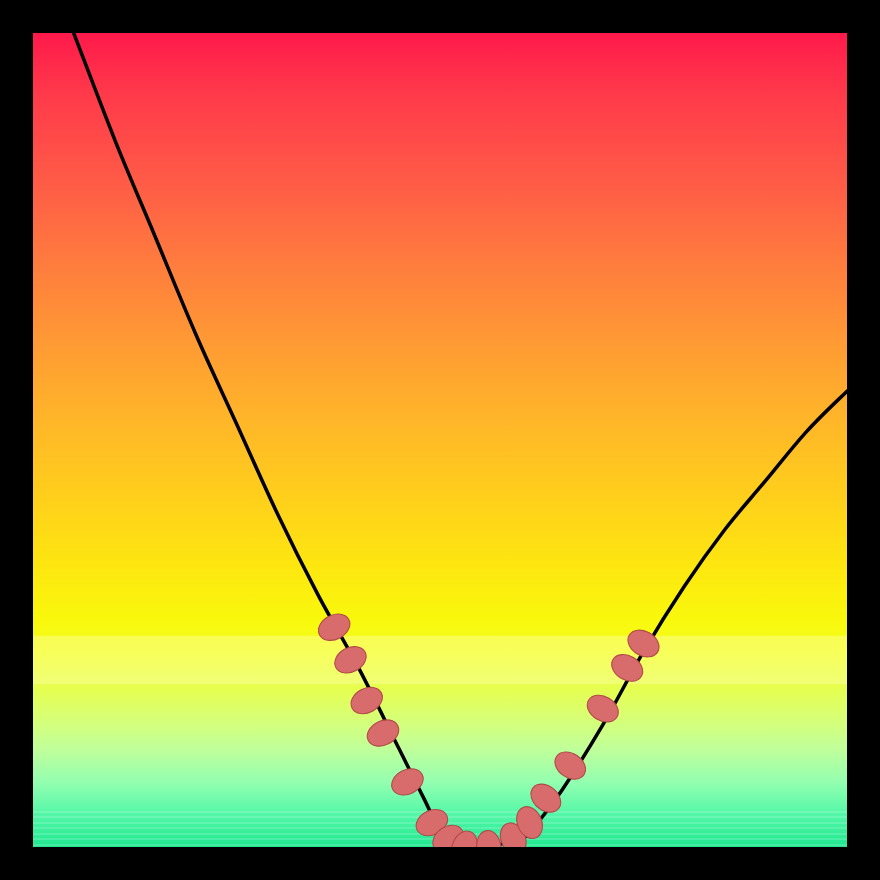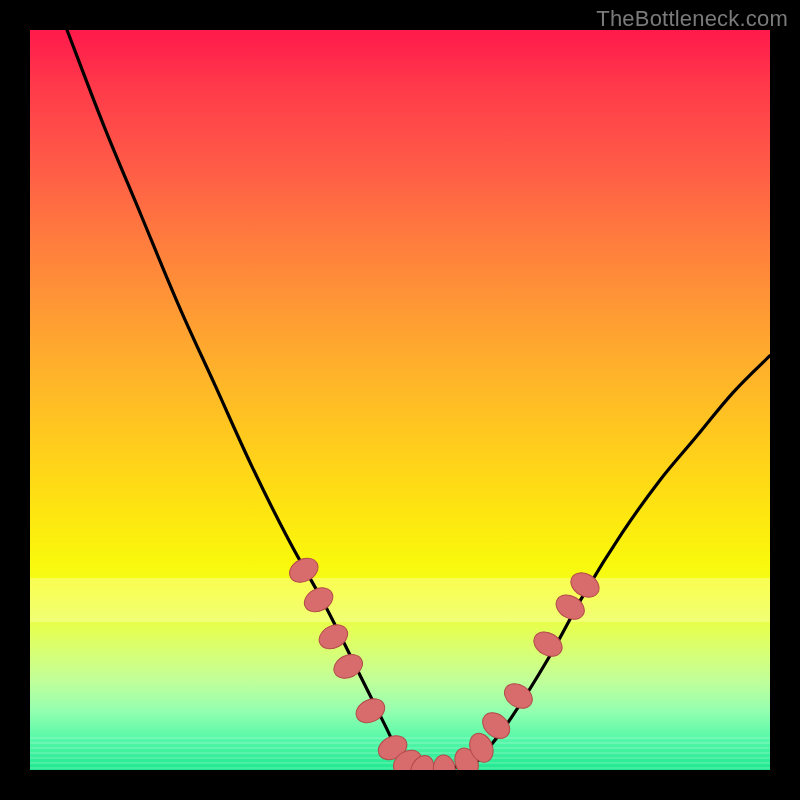--- a/index.html
+++ b/index.html
@@ -79,21 +79,20 @@
     color: #7a7a7a;
     font-size: 22px;
     text-align: right;
     letter-spacing: 0.2px;
   }
 </style>
 </head>
 <body>
 
 <div class="frame">
-  <div class="attribution">TheBottleneck.com</div>
 
   <div class="plot-area">
     <div class="highlight-band"></div>
     <div class="green-stripes"></div>
     <svg class="curve" viewBox="0 0 740 740" preserveAspectRatio="none">
       <path id="curve-path" fill="none" stroke="#000000" stroke-width="3.2" stroke-linecap="round" d="M 37.0 0.0 C 43.7 17.3, 60.7 62.9, 74.0 96.2 C 87.3 129.5, 97.7 153.0, 111.0 185.0 C 124.3 217.0, 134.7 243.2, 148.0 273.8 C 161.3 304.4, 171.7 325.9, 185.0 355.2 C 198.3 384.5, 208.7 408.6, 222.0 436.6 C 235.3 464.6, 245.7 485.3, 259.0 510.6 C 272.3 535.9, 282.7 551.9, 296.0 577.2 C 309.3 602.5, 322.3 629.9, 333.0 651.2 C 343.7 672.5, 348.5 682.3, 355.2 695.6 C 361.9 708.9, 364.7 717.2, 370.0 725.2 C 375.3 733.2, 378.1 737.3, 384.8 740.0 C 391.5 742.7, 396.3 741.3, 407.0 740.0 C 417.7 738.7, 434.7 736.6, 444.0 732.6 C 453.3 728.6, 452.1 725.8, 458.8 717.8 C 465.5 709.8, 470.3 704.2, 481.0 688.2 C 491.7 672.2, 504.7 651.6, 518.0 629.0 C 531.3 606.4, 541.7 585.0, 555.0 562.4 C 568.3 539.8, 578.7 523.2, 592.0 503.2 C 605.3 483.2, 615.7 468.7, 629.0 451.4 C 642.3 434.1, 652.7 423.0, 666.0 407.0 C 679.3 391.0, 689.7 377.3, 703.0 362.6 C 716.3 347.9, 733.3 332.3, 740.0 325.6"></path>
       <g id="markers">
           <ellipse cx="273.8" cy="540.2" rx="11" ry="15" fill="#d86b6b" stroke="#b24a4a" stroke-width="1" transform="rotate(62.2 273.8 540.2)"></ellipse>
           <ellipse cx="288.6" cy="569.8" rx="11" ry="15" fill="#d86b6b" stroke="#b24a4a" stroke-width="1" transform="rotate(62.2 288.6 569.8)"></ellipse>
           <ellipse cx="303.4" cy="606.8" rx="11" ry="15" fill="#d86b6b" stroke="#b24a4a" stroke-width="1" transform="rotate(62.2 303.4 606.8)"></ellipse>

